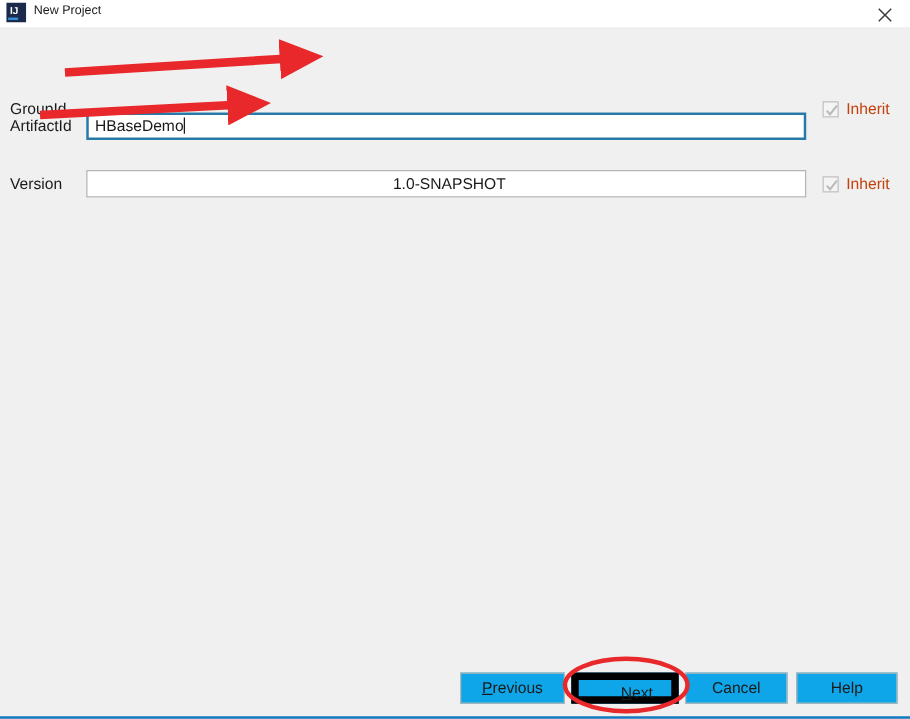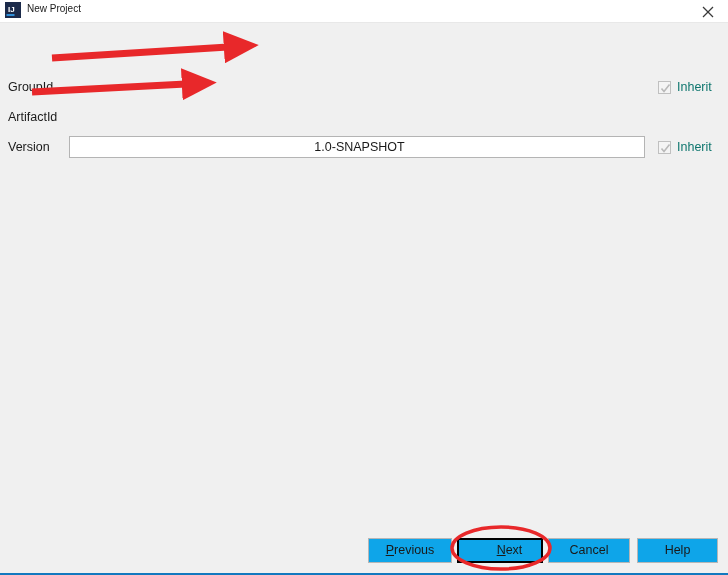--- a/index.html
+++ b/index.html
@@ -62,21 +62,21 @@
 
   
   .form-row {
     position: absolute;
     left: 0;
     width: 728px;
     height: 24px;
     margin-top: 44px;
   }
   .row-groupid   { top: 32px; }
-  .row-artifactid{ top: 62px; text-decoration: underline; }
+  .row-artifactid{ top: 46px; text-decoration: underline; }
   .row-version   { top: 92px; text-align: center; }
 
   .field-label {
     position: absolute;
     left: 8px;
     top: 4px;
     font-size: 12.5px;
     color: #1a1a1a;
     white-space: nowrap;
   }
@@ -127,21 +127,21 @@
     border: 1px solid #c0c0c0;
     background: #f4f4f4;
     position: relative;
   }
   .checkbox svg {
     position: absolute;
     left: 1px; top: 1px;
   }
   .inherit-label {
     font-size: 12.5px;
-    color: #0f766e;
+    color: #c2410c;
     white-space: nowrap;
   }
 
   
   #button-bar {
     position: absolute;
     left: 0;
     top: 538px;
     width: 728px;
     height: 27px;
@@ -155,21 +155,21 @@
     border: 1px solid #b6b6b6;
     font-family: "Liberation Sans", sans-serif;
     font-size: 12.5px;
     color: #1a1a1a;
     text-align: center;
     line-height: 23px;
     cursor: default;
     padding: 0;
   }
   .dlg-button.default {
-    border: 2px solid #000000;
+    border: 6px solid #000000;
     line-height: 21px;
     padding-left: 19px;
   }
   .mn { text-decoration: underline; }
 
   #btn-previous { left: 368px; width: 84px; }
   #btn-next     { left: 457px; width: 86px; }
   #btn-cancel   { left: 548px; width: 82px; }
   #btn-help     { left: 637px; width: 81px; }
 
@@ -210,20 +210,23 @@
         <svg width="11" height="11" viewBox="0 0 11 11">
           <polyline points="1.5,5.5 4,8.5 9.5,1.5" fill="none" stroke="#b9b9b9" stroke-width="1.6"></polyline>
         </svg>
       </span>
       <span class="inherit-label">Inherit</span>
     </div>
   </div>
 
   <div class="form-row row-artifactid">
     <span class="field-label">ArtifactId</span>
+    <div class="text-field focused">
+      <span>HBaseDemo</span><span class="caret"></span>
+    </div>
   </div>
 
   <div class="form-row row-version">
     <span class="field-label">Version</span>
     <div class="text-field">
       <span>1.0-SNAPSHOT</span>
     </div>
     <div class="inherit-group">
       <span class="checkbox">
         <svg width="11" height="11" viewBox="0 0 11 11">

